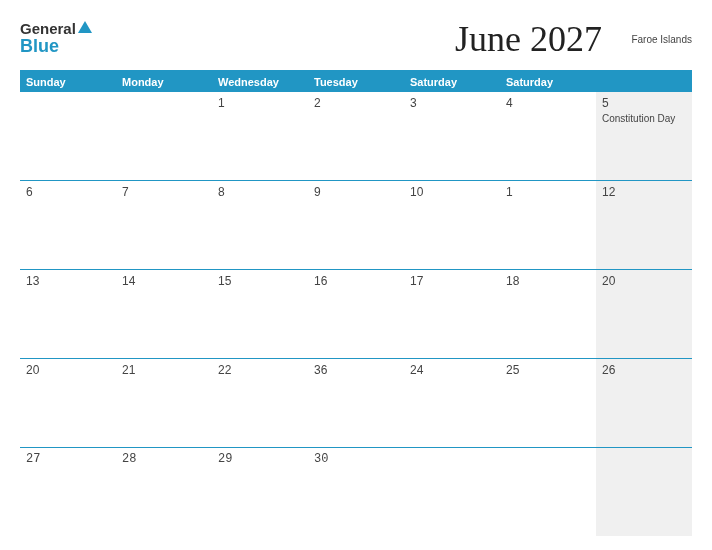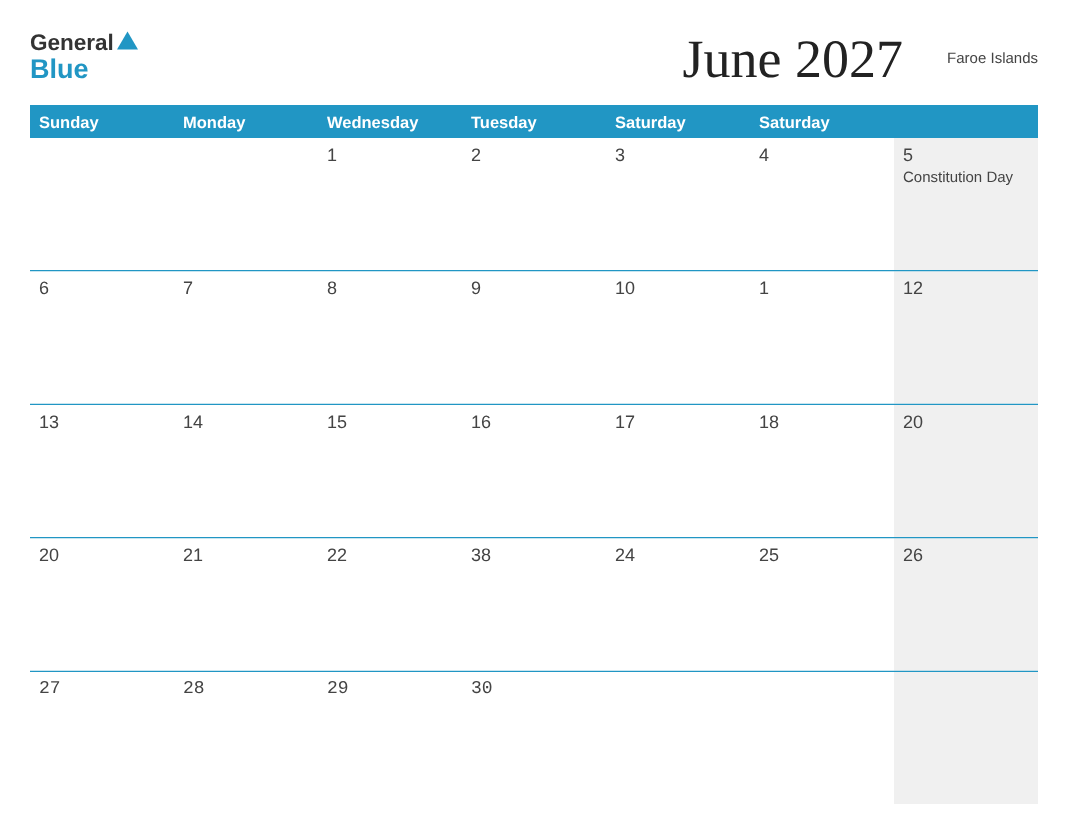--- a/index.html
+++ b/index.html
@@ -228,21 +228,21 @@
           <div class="cal-cell has-day">
             <span class="cal-day-num">20</span>
           </div>
           <div class="cal-cell has-day">
             <span class="cal-day-num">21</span>
           </div>
           <div class="cal-cell has-day">
             <span class="cal-day-num">22</span>
           </div>
           <div class="cal-cell has-day">
-            <span class="cal-day-num">38</span>
+            <span class="cal-day-num">36</span>
           </div>
           <div class="cal-cell has-day">
             <span class="cal-day-num">24</span>
           </div>
           <div class="cal-cell has-day">
             <span class="cal-day-num">25</span>
           </div>
           <div class="cal-cell has-day shaded">
             <span class="cal-day-num">26</span>
           </div>

